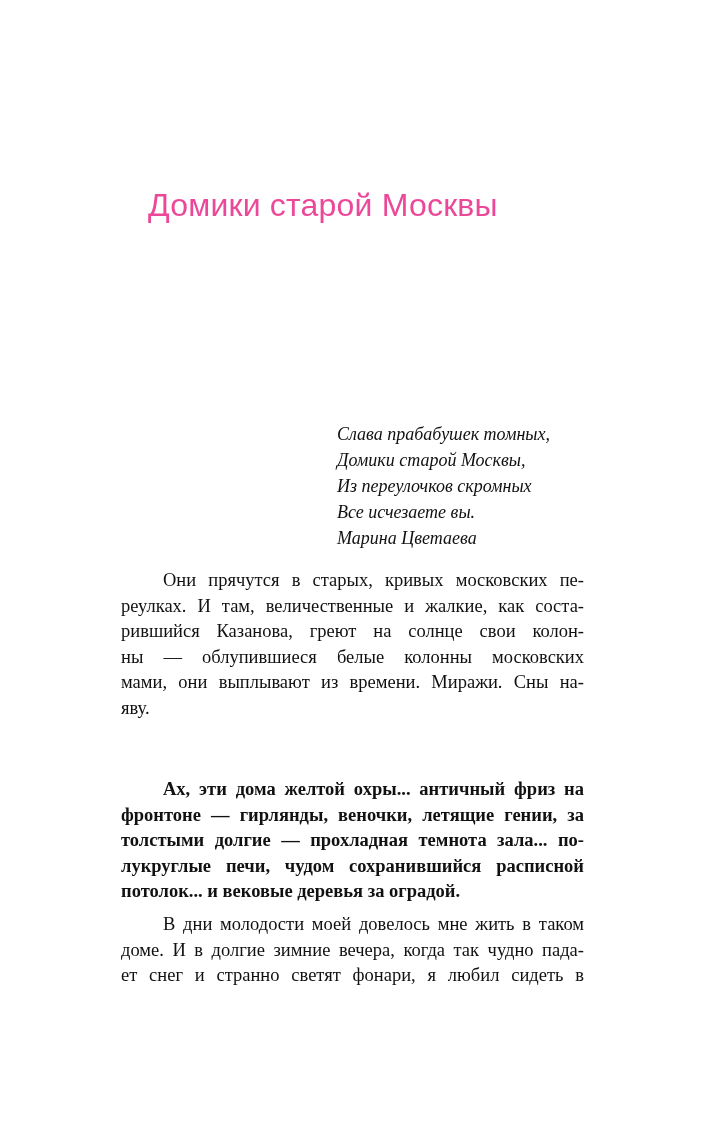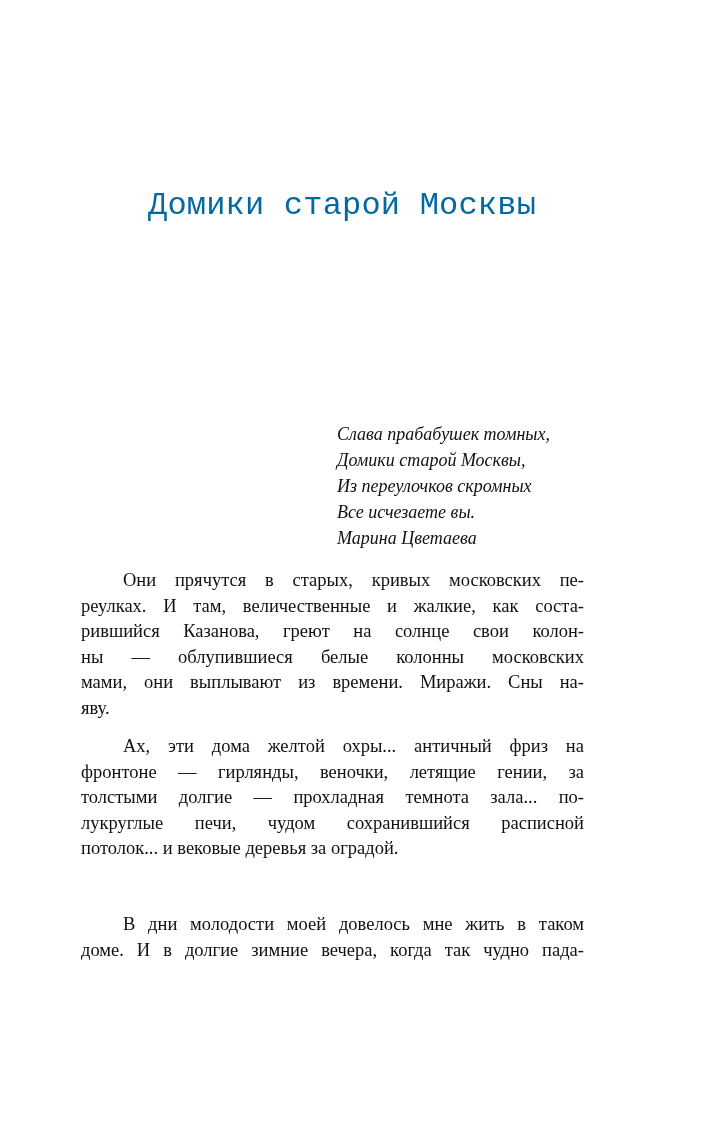--- a/index.html
+++ b/index.html
@@ -1,40 +1,40 @@
 <!DOCTYPE html>
 <html><head>
   <meta charset="utf-8">
   <style>
     html, body { margin: 0; padding: 0; background: #ffffff; }
     body { width: 709px; height: 1123px; position: relative; overflow: hidden; color: #111; }
     .title {
       position: absolute; left: 148px; top: 166px;
-      font-family: Liberation Mono, monospace; font-size: 32px; font-weight: 300;
-      letter-spacing: 0.2px; white-space: nowrap; color: #0369a1;
+      font-family: Liberation Sans, sans-serif; font-size: 32px; font-weight: 300;
+      letter-spacing: 0.2px; white-space: nowrap; color: #ec4899;
     }
     .epigraph {
       position: absolute; left: 337px; top: 421px; width: 250px;
       font-family: "Liberation Serif", serif; font-style: italic; font-size: 18px;
       line-height: 26px;
     }
     .epigraph .line { white-space: nowrap; }
     .epigraph .author { text-align: left; padding-right: 4px; }
     .body {
       position: absolute; left: 81px; width: 503px;
       font-family: "Liberation Serif", serif; font-size: 18.5px; line-height: 25.6px;
     }
     .body .l {
       display: block; text-align: justify; text-align-last: justify;
-      white-space: nowrap; height: 25.6px; overflow: visible;
+      white-space: nowrap; height: 25.6px; overflow: visible; margin-left: 40px;
     }
     .body .l.last { text-align-last: left; }
     .body .l.indent { text-indent: 42px; }
     .p1 { top: 568px; }
-    .p2 { top: 734px; }
+    .p2 { top: 777px; font-weight: bold; }
     .p3 { top: 912px; font-family: Liberation Serif, serif; }
   </style>
 </head>
 <body>
 
 <h1 class="title">Домики старой Москвы</h1>
 
 <div class="epigraph">
   <div class="line">Слава прабабушек томных,</div>
   <div class="line">Домики старой Москвы,</div>
@@ -56,13 +56,14 @@
   <span class="l indent">Ах, эти дома желтой охры... античный фриз на</span>
   <span class="l">фронтоне — гирлянды, веночки, летящие гении, за</span>
   <span class="l">толстыми долгие — прохладная темнота зала... по-</span>
   <span class="l">лукруглые печи, чудом сохранившийся расписной</span>
   <span class="l last">потолок... и вековые деревья за оградой.</span>
 </div>
 
 <div class="body p3">
   <span class="l indent">В дни молодости моей довелось мне жить в таком</span>
   <span class="l">доме. И в долгие зимние вечера, когда так чудно пада-</span>
+  <span class="l">ет снег и странно светят фонари, я любил сидеть в</span>
 </div>
 
 </body></html>

